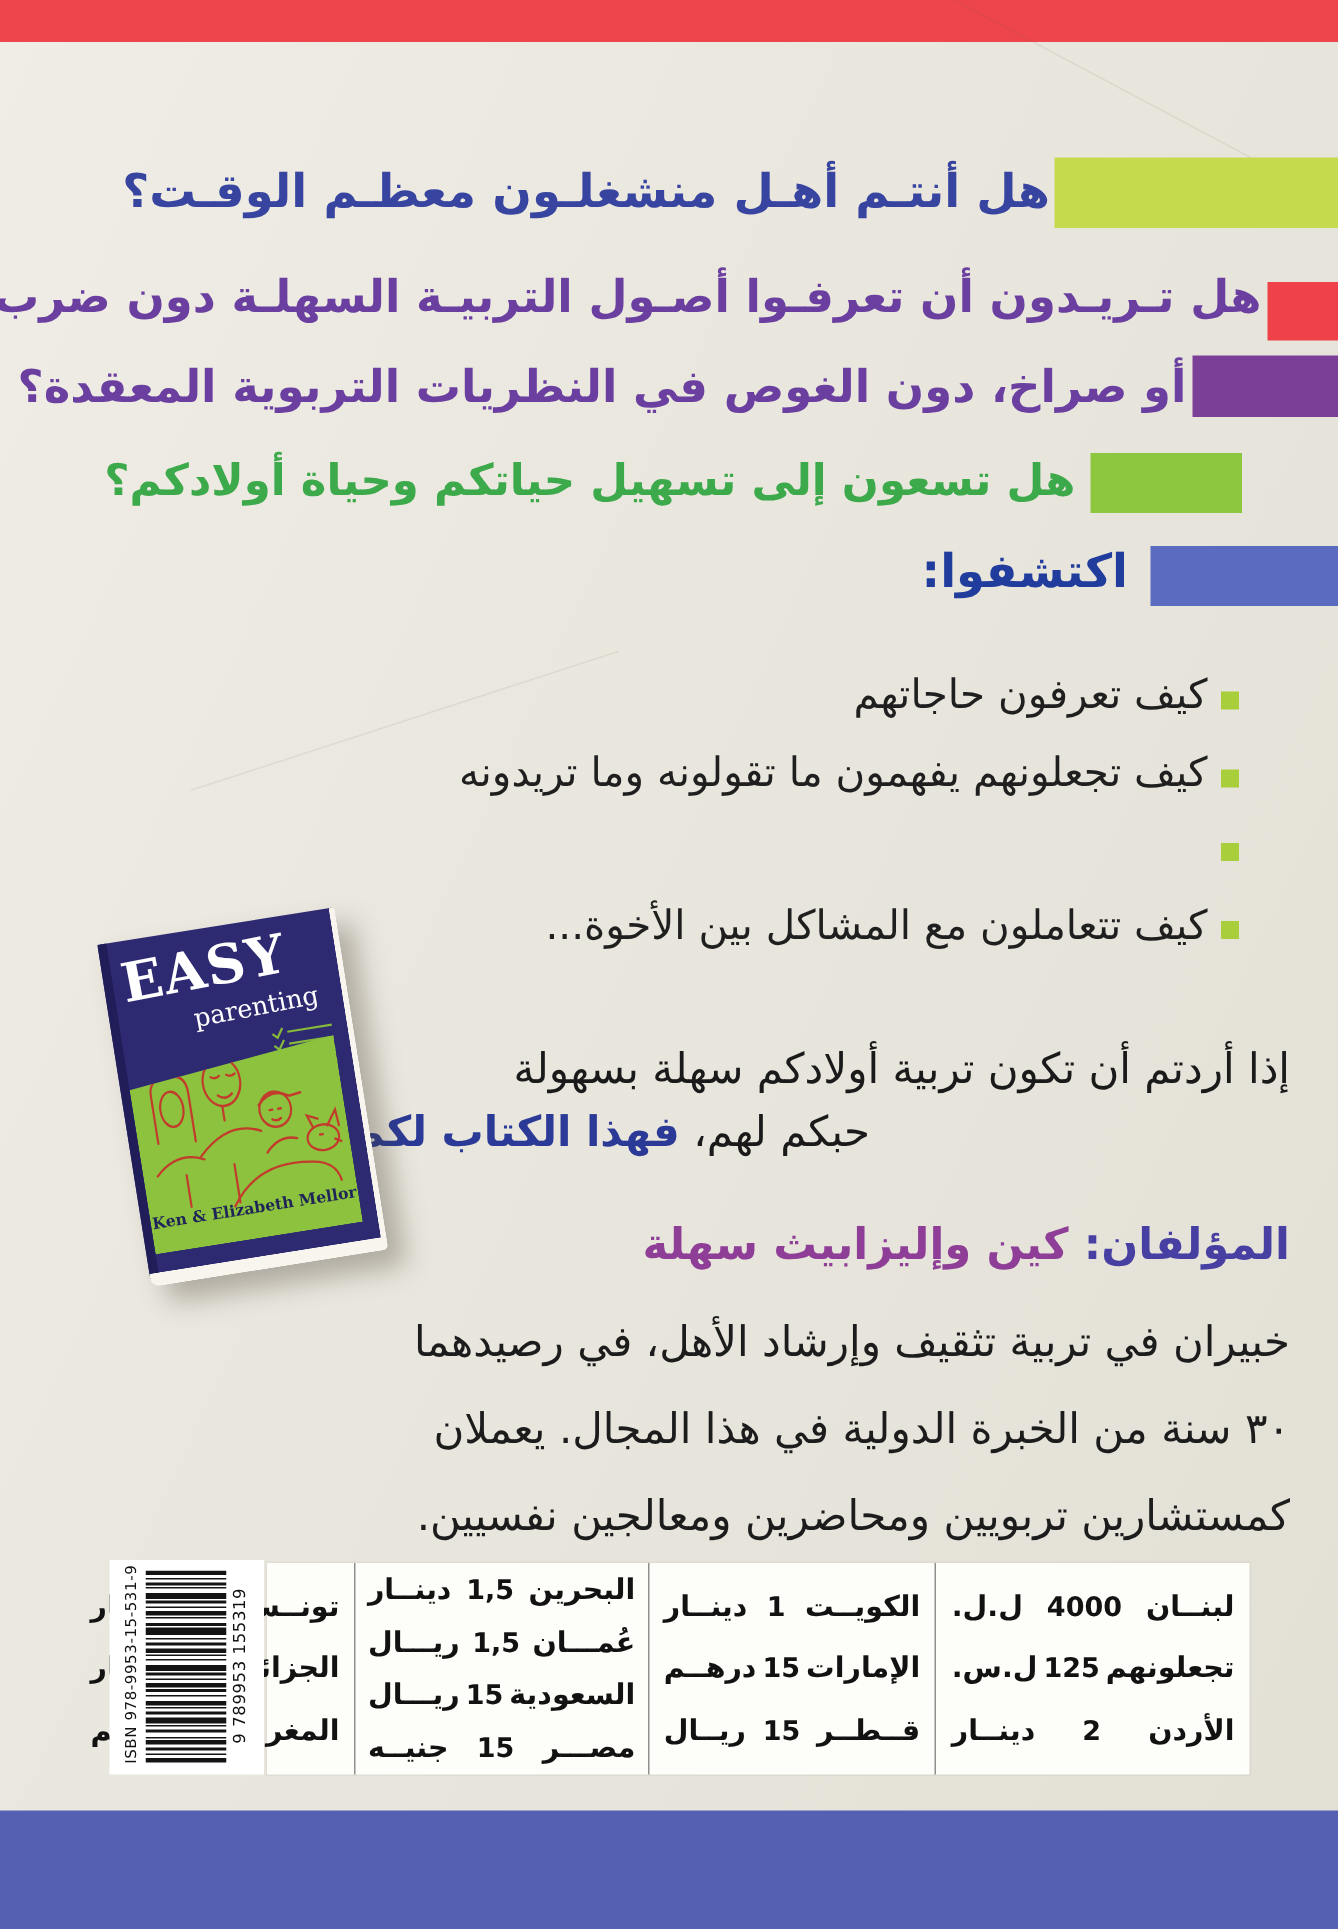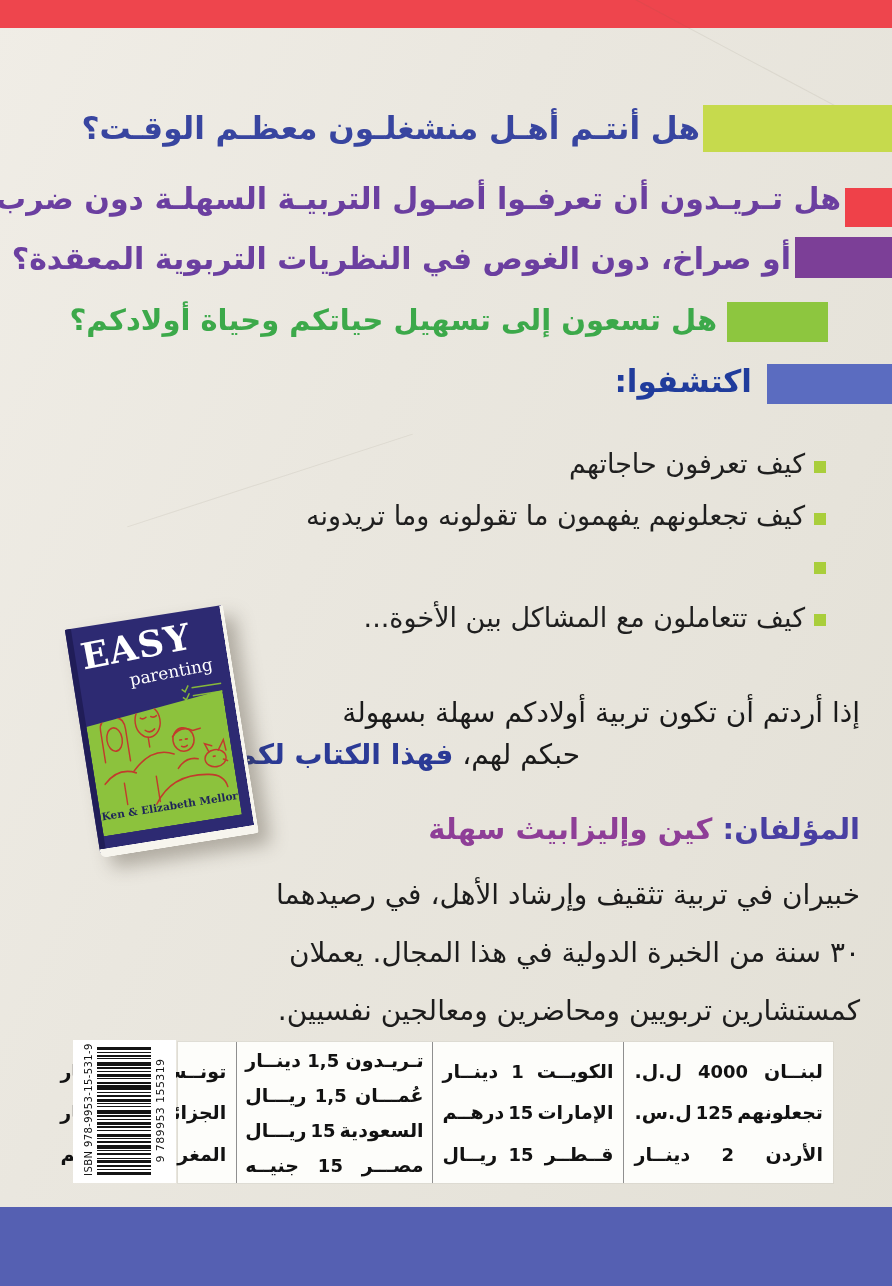--- a/index.html
+++ b/index.html
@@ -194,21 +194,21 @@
           <span>درهــم</span>
         </div>
       <div class="prow">
           <span>قــطــر</span>
           <span class="amt">15</span>
           <span>ريــال</span>
         </div>
     </div>
     <div class="pcol four">
       <div class="prow">
-          <span>تـريـدون</span>
+          <span>البحرين</span>
           <span class="amt">1,5</span>
           <span>دينــار</span>
         </div>
       <div class="prow">
           <span>عُمـــان</span>
           <span class="amt">1,5</span>
           <span>ريـــال</span>
         </div>
       <div class="prow">
           <span>السعودية</span>

